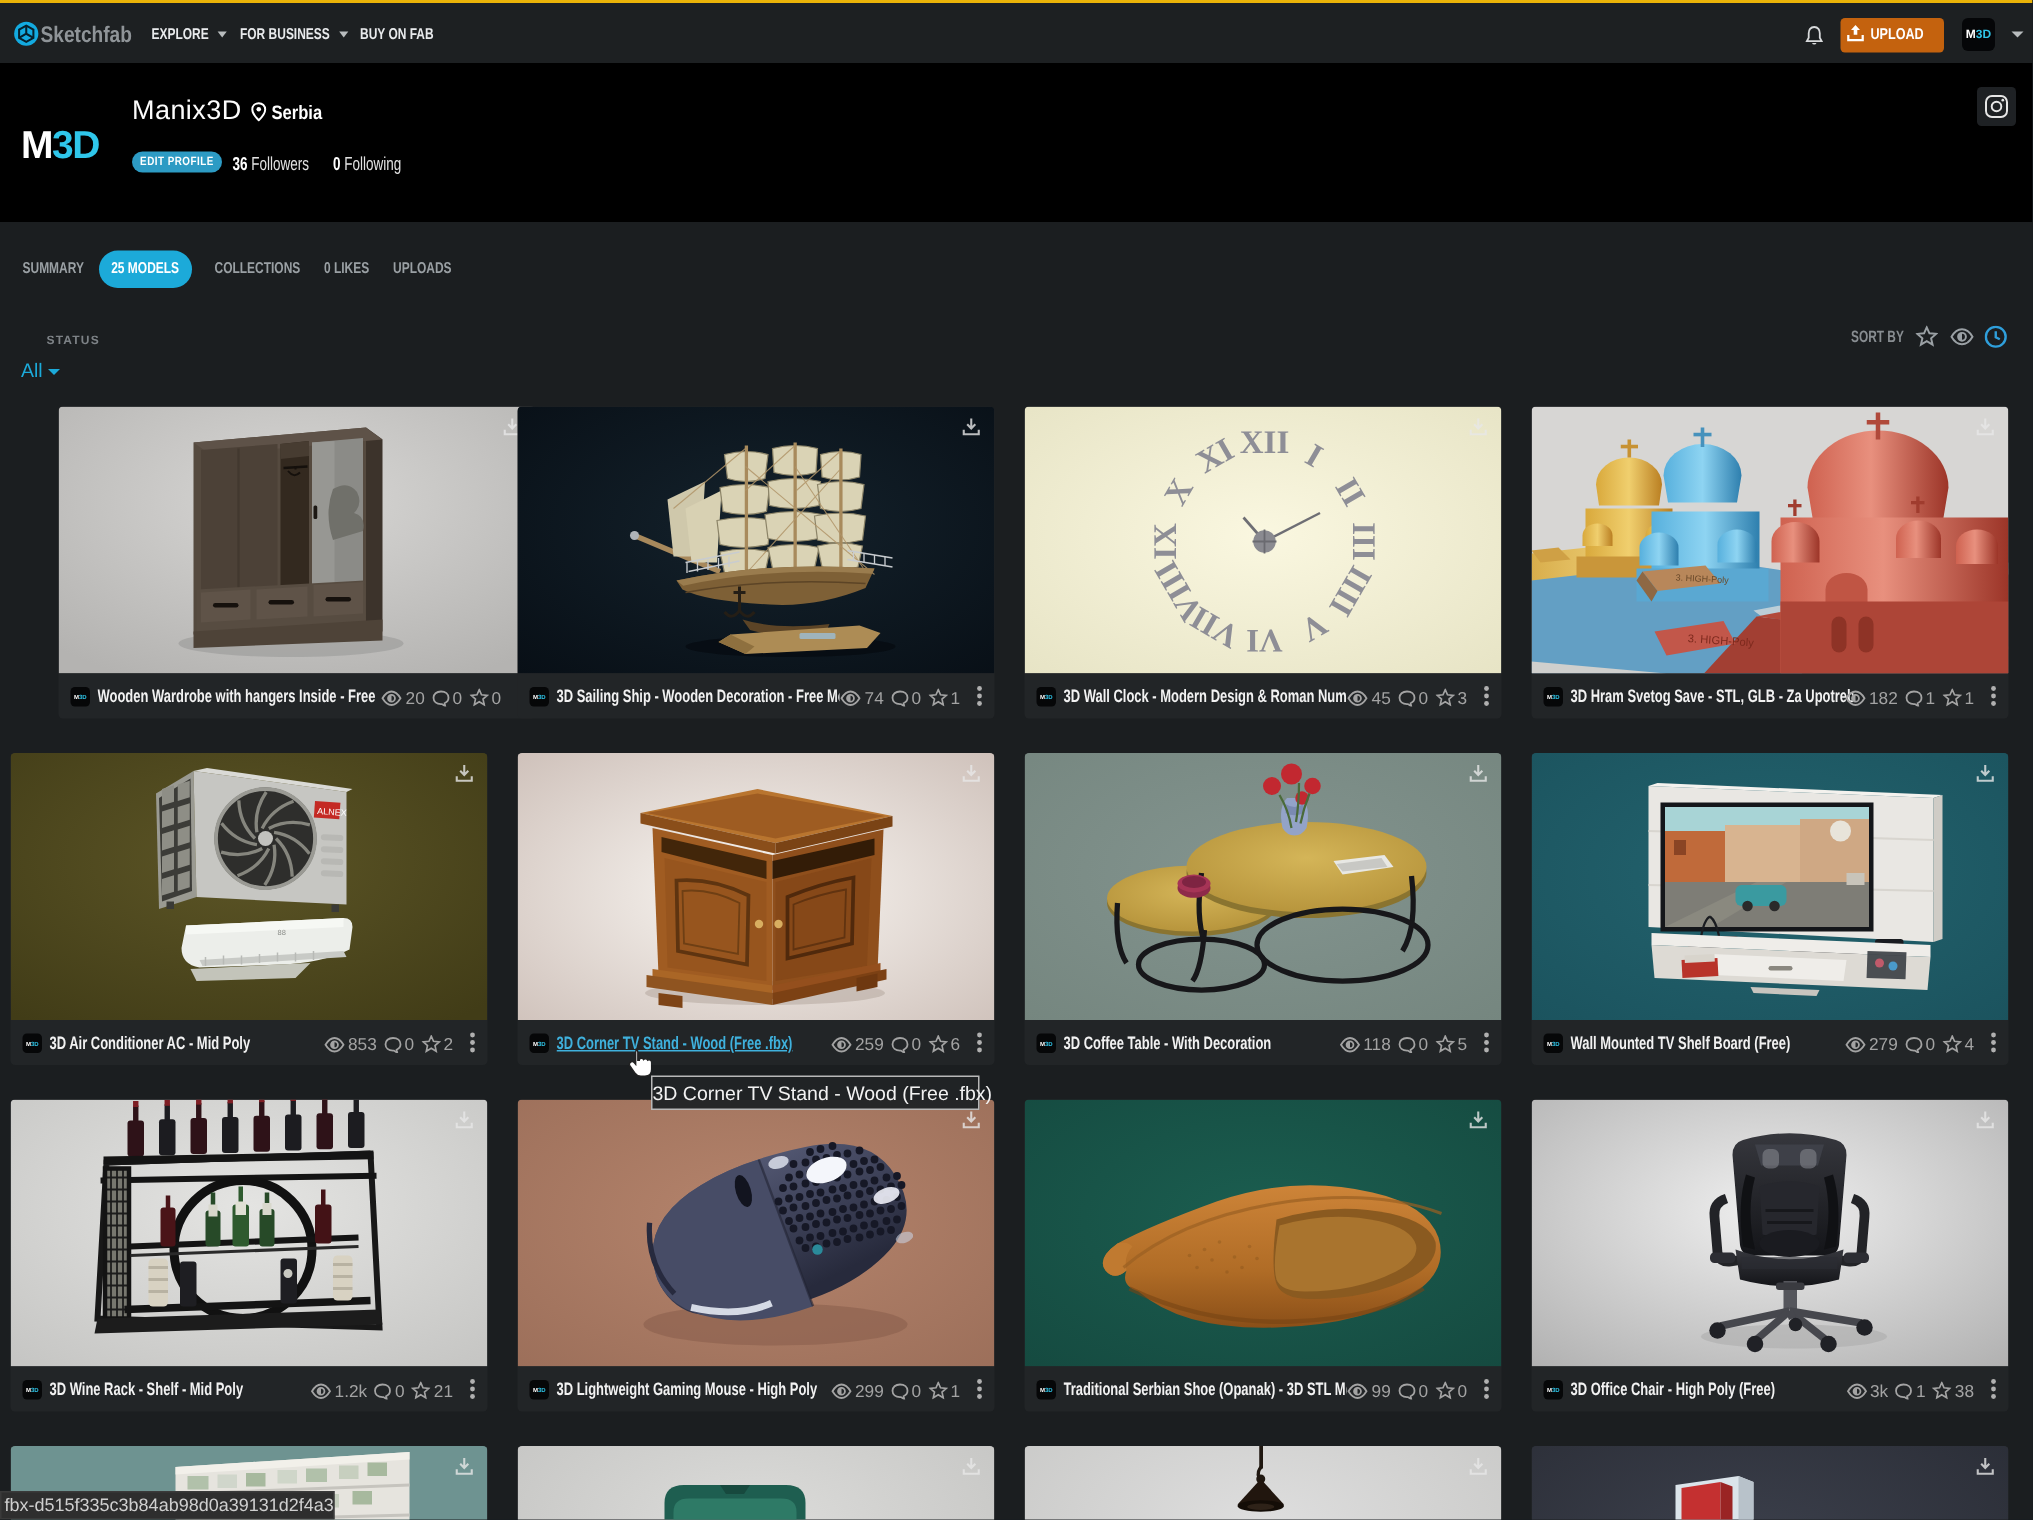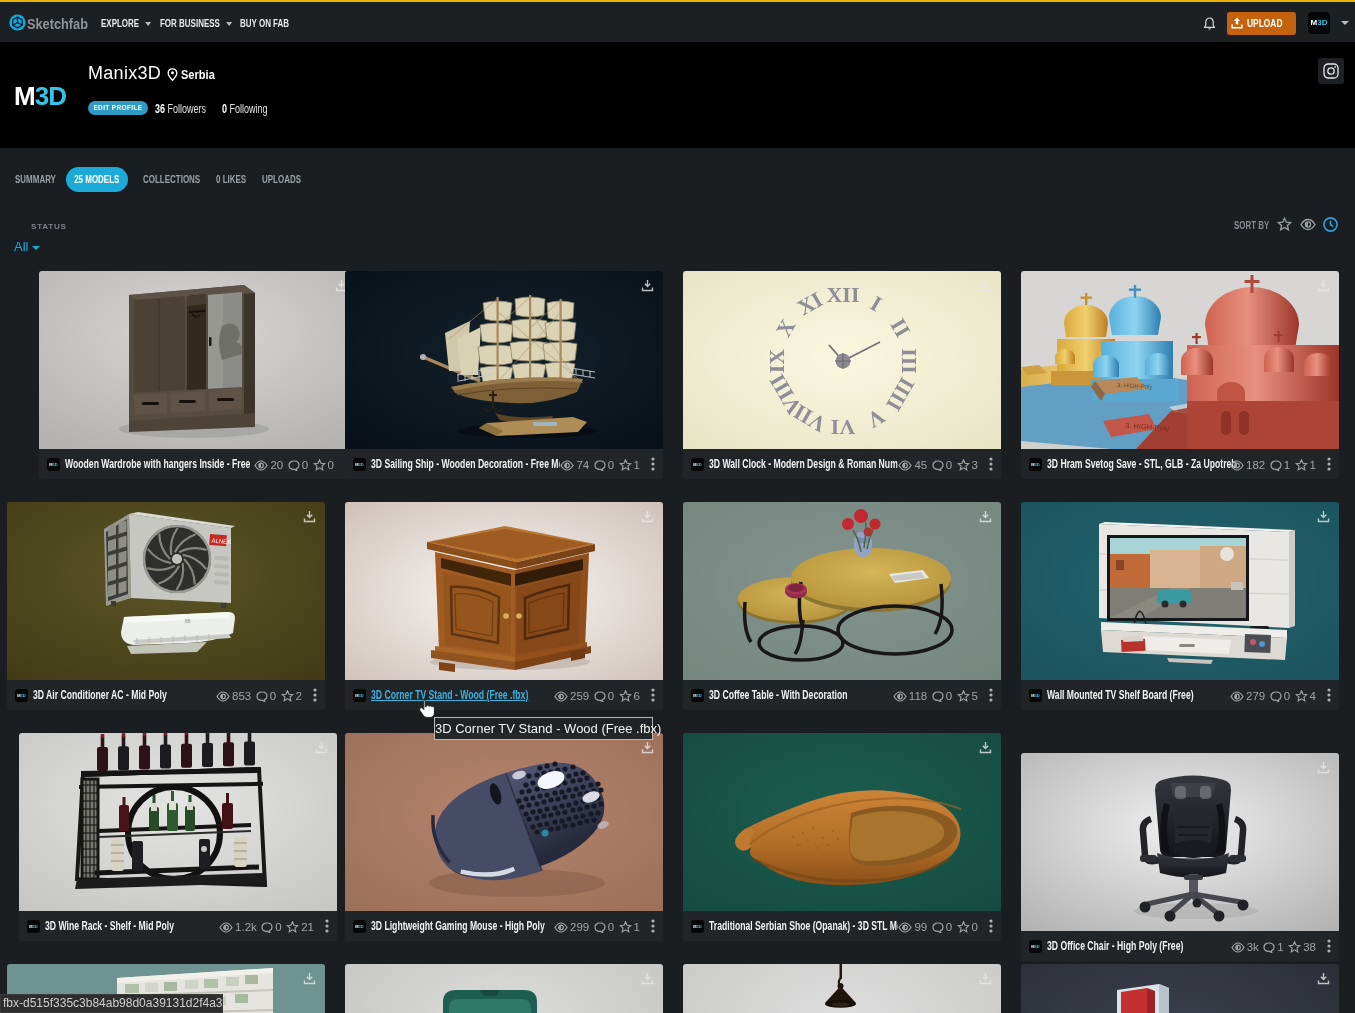--- a/index.html
+++ b/index.html
@@ -688,21 +688,21 @@
               <path d="M6 1 C3 1 1 2.8 1 5.2 C1 7.6 3 9.4 6 9.4 L6.6 9.4 8.8 10.8 8.4 8.8 C10.2 8 11 6.7 11 5.2 C11 2.8 9 1 6 1Z" fill="none" stroke="#a3a3a3" stroke-width="1.2"></path>
             </svg><span class="n">0</span><svg width="13" height="12" viewBox="0 0 13 12">
               <path d="M6.5 0.8 8 4.2 11.8 4.6 9 7 9.8 10.8 6.5 8.8 3.2 10.8 4 7 1.2 4.6 5 4.2Z" fill="none" stroke="#a3a3a3" stroke-width="1.1"></path>
             </svg><span class="n">4</span><svg width="4" height="14" viewBox="0 0 4 14">
               <circle cx="2" cy="2" r="1.6" fill="#b0b0b0"></circle>
               <circle cx="2" cy="7" r="1.6" fill="#b0b0b0"></circle>
               <circle cx="2" cy="12" r="1.6" fill="#b0b0b0"></circle>
             </svg></div>
         </div>
       </div>
-<div class="card" style="left:19px;top:733px;padding-left:32px;">
+<div class="card" style="left:7px;top:733px;padding-left:32px;">
         <div class="cimg">
           <svg width="318" height="178" viewBox="0 0 318 178">
             <defs>
               <radialGradient id="g9" cx="50%" cy="40%" r="75%">
                 <stop offset="0%" stop-color="#e4e4e2"></stop>
                 <stop offset="100%" stop-color="#c6c6c4"></stop>
               </radialGradient>
             </defs>
             <rect width="318" height="178" fill="url(#g9)"></rect>
 <g stroke="#181818" stroke-width="4" fill="none">
@@ -1008,21 +1008,21 @@
               <path d="M6 1 C3 1 1 2.8 1 5.2 C1 7.6 3 9.4 6 9.4 L6.6 9.4 8.8 10.8 8.4 8.8 C10.2 8 11 6.7 11 5.2 C11 2.8 9 1 6 1Z" fill="none" stroke="#a3a3a3" stroke-width="1.2"></path>
             </svg><span class="n">0</span><svg width="13" height="12" viewBox="0 0 13 12">
               <path d="M6.5 0.8 8 4.2 11.8 4.6 9 7 9.8 10.8 6.5 8.8 3.2 10.8 4 7 1.2 4.6 5 4.2Z" fill="none" stroke="#a3a3a3" stroke-width="1.1"></path>
             </svg><span class="n">0</span><svg width="4" height="14" viewBox="0 0 4 14">
               <circle cx="2" cy="2" r="1.6" fill="#b0b0b0"></circle>
               <circle cx="2" cy="7" r="1.6" fill="#b0b0b0"></circle>
               <circle cx="2" cy="12" r="1.6" fill="#b0b0b0"></circle>
             </svg></div>
         </div>
       </div>
-<div class="card" style="left:1021px;top:733px;margin-top:20px;">
+<div class="card" style="left:1021px;top:733px;">
         <div class="cimg">
           <svg width="318" height="178" viewBox="0 0 318 178">
             <defs>
               <radialGradient id="g12" cx="50%" cy="42%" r="75%">
                 <stop offset="0%" stop-color="#efefef"></stop>
                 <stop offset="100%" stop-color="#b2b2b2"></stop>
               </radialGradient>
             </defs>
             <rect width="318" height="178" fill="url(#g12)"></rect>
 <defs>

